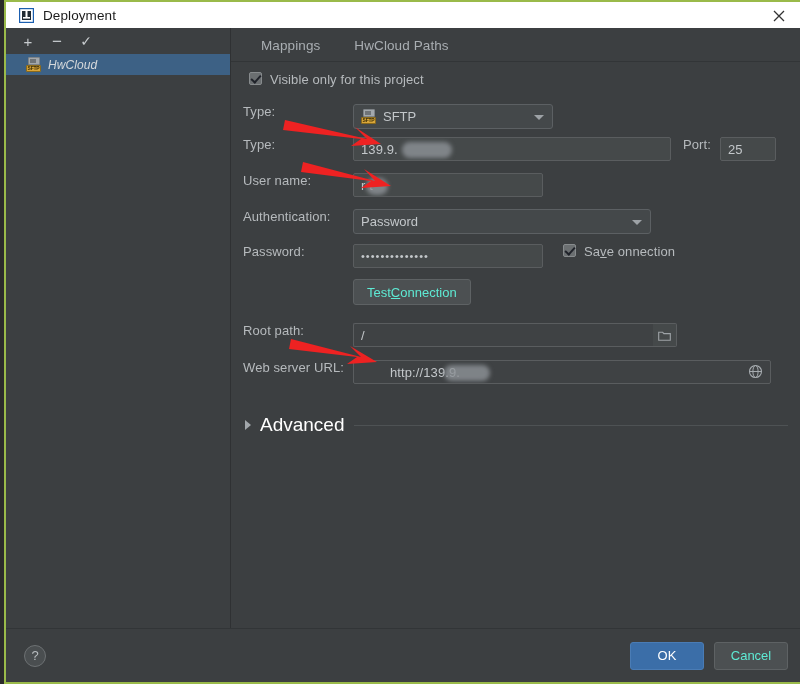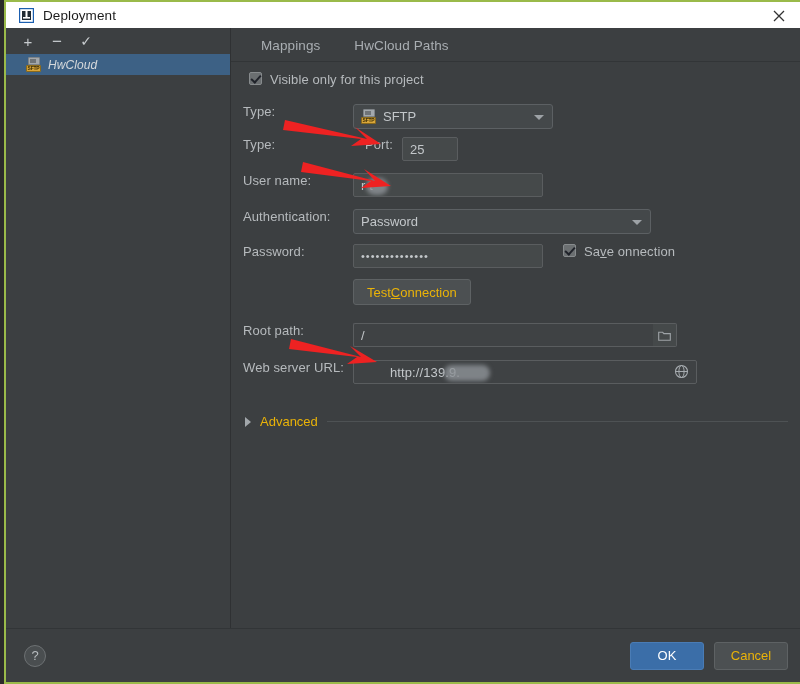--- a/index.html
+++ b/index.html
@@ -265,21 +265,21 @@
     border-width: 0 2px 2px 0;
     transform: rotate(42deg);
   }
 
   
   .btn {
     height: 26px;
     background: #4c5052;
     border: 1px solid #5e6264;
     border-radius: 3px;
-    color: #eab308;
+    color: #5eead4;
     font-size: 13px;
     font-family: "Liberation Sans", sans-serif;
     padding: 0 13px;
     display: inline-flex;
     align-items: center;
     justify-content: center;
     cursor: pointer;
     white-space: nowrap;
   }
   .btn.primary {
@@ -318,21 +318,21 @@
     gap: 9px;
     cursor: pointer;
   }
   #advanced-row .tri {
     width: 0; height: 0;
     border-top: 5px solid transparent;
     border-bottom: 5px solid transparent;
     border-left: 6px solid #a2a7ab;
     flex: 0 0 6px;
   }
-  #advanced-row .atxt { font-size: 13px; color: #eab308; white-space: nowrap; }
+  #advanced-row .atxt { font-size: 19px; color: #ffffff; white-space: nowrap; }
   #advanced-row .rule { flex: 1 1 auto; height: 1px; background: #4e5254; }
 
   
   #footer {
     flex: 0 0 54px;
     height: 54px;
     background: #3c3f41;
     border-top: 1px solid #323537;
     display: flex;
     align-items: center;
@@ -415,20 +415,24 @@
               <span class="srv"></span>
               <span class="tag">SFTP</span>
             </span>
             <span>SFTP</span>
             <span class="caret"></span>
           </span>
         </div>
 
         <div class="row" style="height:33px;">
           <span class="lbl w-col">Type:</span>
+          <span class="inp" style="width:318px;">
+            <span>139.9.</span>
+            <span class="blur" style="left:48px;top:4px;width:50px;height:16px;"></span>
+          </span>
           <span class="lbl" style="margin-left:12px;">Port:</span>
           <span class="inp" style="width:56px;margin-left:9px;">
             <span>25</span>
           </span>
         </div>
 
         <div class="row" style="height:33px;">
           <span class="lbl w-col">User name:</span>
           <span class="inp" style="width:190px;">
             <span>r     t</span>
@@ -471,21 +475,21 @@
             <span class="fldbtn">
               <svg width="13" height="11" viewBox="0 0 13 11">
                 <path d="M0.7 2.3 h4 l1.1 1.3 h6.5 v6.7 h-11.6 z" fill="none" stroke="#9ea3a7" stroke-width="1.1"></path>
               </svg>
             </span>
           </span>
         </div>
 
         <div class="row" style="height:34px;">
           <span class="lbl w-col">Web server URL:</span>
-          <span class="inp flat" style="width:344px;position:relative;padding-left:36px;">
+          <span class="inp flat" style="width:418px;position:relative;padding-left:36px;">
             <span>http://139.9.</span>
             <span class="blur" style="left:90px;top:4px;width:46px;height:16px;"></span>
             <span class="globe">
               <svg width="15" height="15" viewBox="0 0 15 15">
                 <circle cx="7.5" cy="7.5" r="6" fill="none" stroke="#a6abaf" stroke-width="1.1"></circle>
                 <ellipse cx="7.5" cy="7.5" rx="2.6" ry="6" fill="none" stroke="#a6abaf" stroke-width="1"></ellipse>
                 <path d="M1.6 7.5 h11.8" stroke="#a6abaf" stroke-width="1"></path>
               </svg>
             </span>
           </span>

